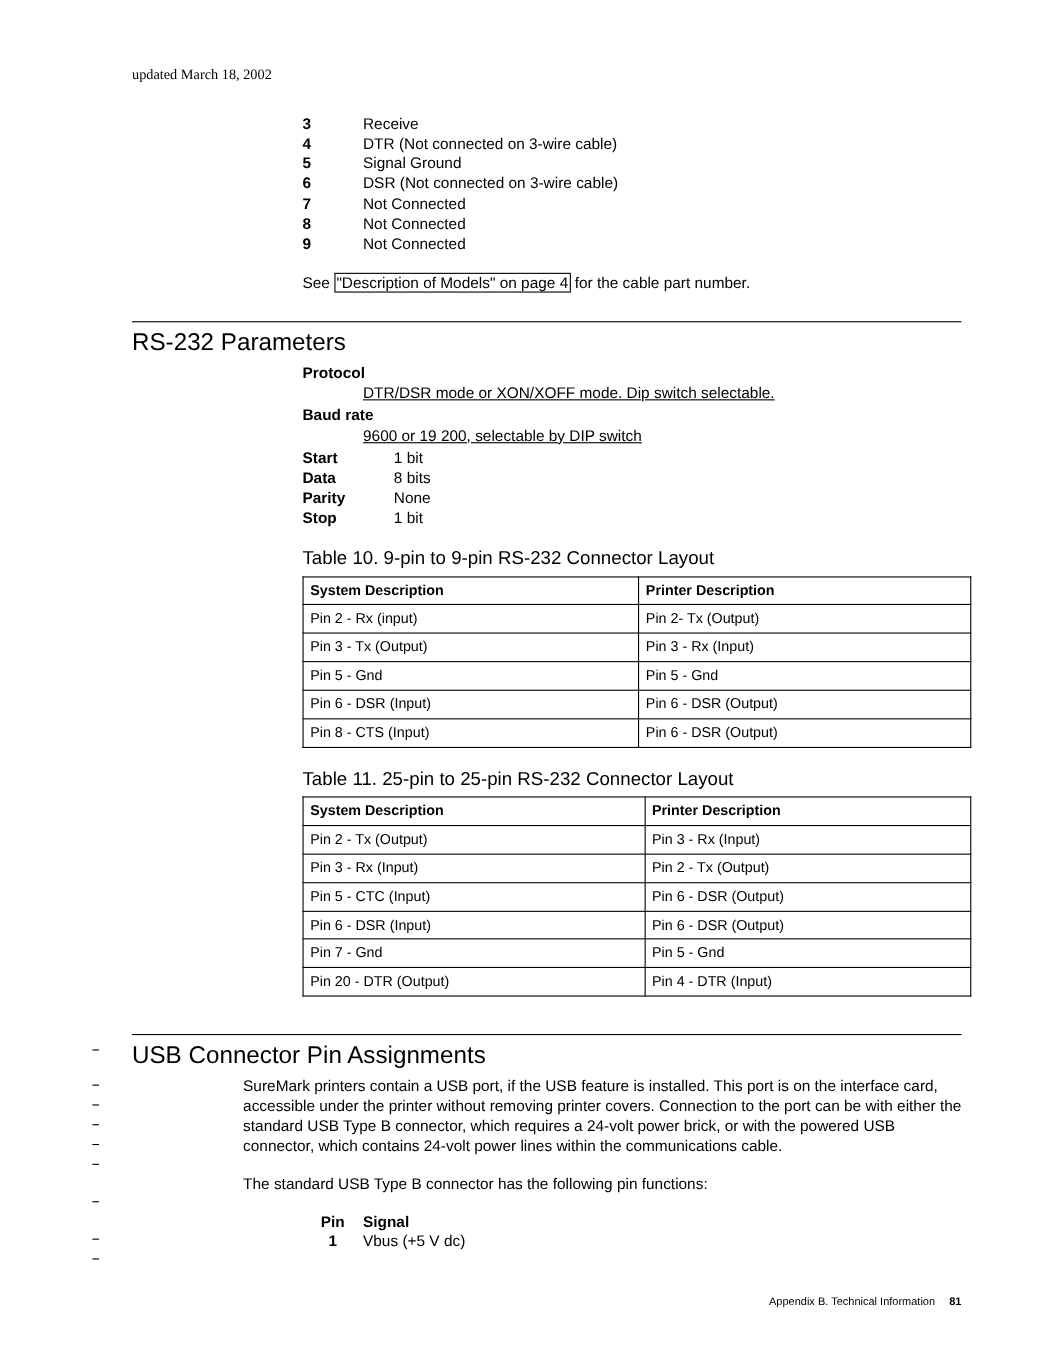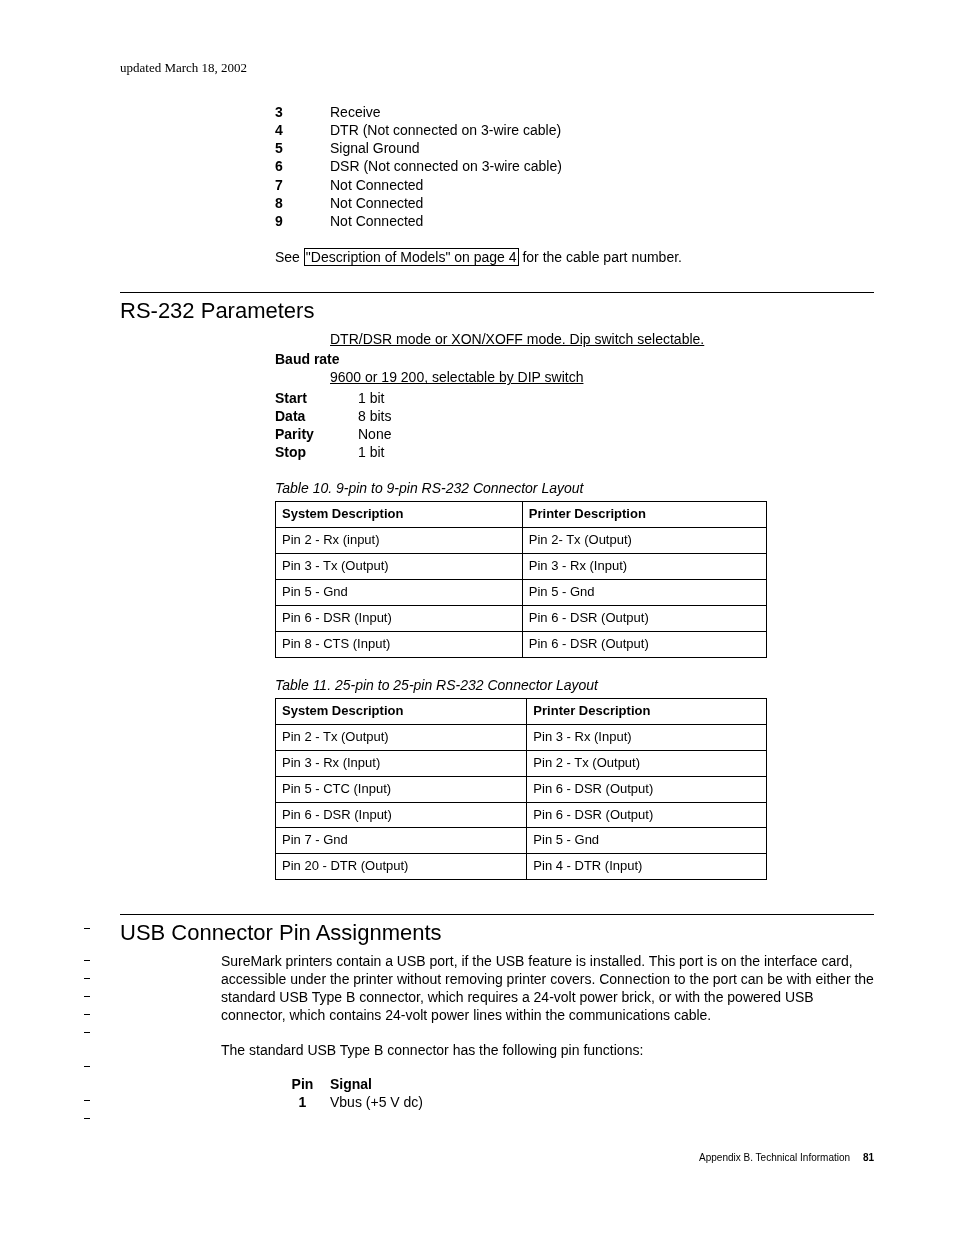--- a/index.html
+++ b/index.html
@@ -42,28 +42,27 @@
     font-weight: normal;
     margin: 4px 0 4px 0;
   }
   .indent-block { margin-left: 155px; }
   .def-label { font-weight: bold; }
   .def-body { margin-left: 55px; margin-bottom: 2px; text-decoration: underline; }
   .inline-def { display: flex; gap: 38px; }
   .inline-def .k { width: 45px; font-weight: bold; }
   .inline-def .v { }
   .table-caption {
-    font-style: italic;
-    font-size: 14px;
+    font-size: 17px;
     margin-top: 18px;
     margin-bottom: 4px;
   }
   table.conn {
     border-collapse: collapse;
-    width: 492px;
+    width: 608px;
   }
   table.conn th, table.conn td {
     border: 1px solid #000;
     padding: 4px 6px;
     text-align: left;
     font-size: 13px;
     font-weight: normal;
   }
   table.conn th {
     font-weight: bold;
@@ -121,20 +120,21 @@
   </div>
 
 <div class="body-note">
   <span>See </span><span class="link-box">"Description of Models" on page 4</span><span> for the cable part number.</span>
 </div>
 
 <hr class="sec-rule">
 <h2 class="sec-title">RS-232 Parameters</h2>
 
 <div class="indent-block">
+  <div class="def-label">Protocol</div>
   <div class="def-body">DTR/DSR mode or XON/XOFF mode. Dip switch selectable.</div>
   <div class="def-label">Baud rate</div>
   <div class="def-body">9600 or 19 200, selectable by DIP switch</div>
   <div class="inline-def">
       <div class="k">Start</div>
       <div class="v">1 bit</div>
     </div>
   <div class="inline-def">
       <div class="k">Data</div>
       <div class="v">8 bits</div>

